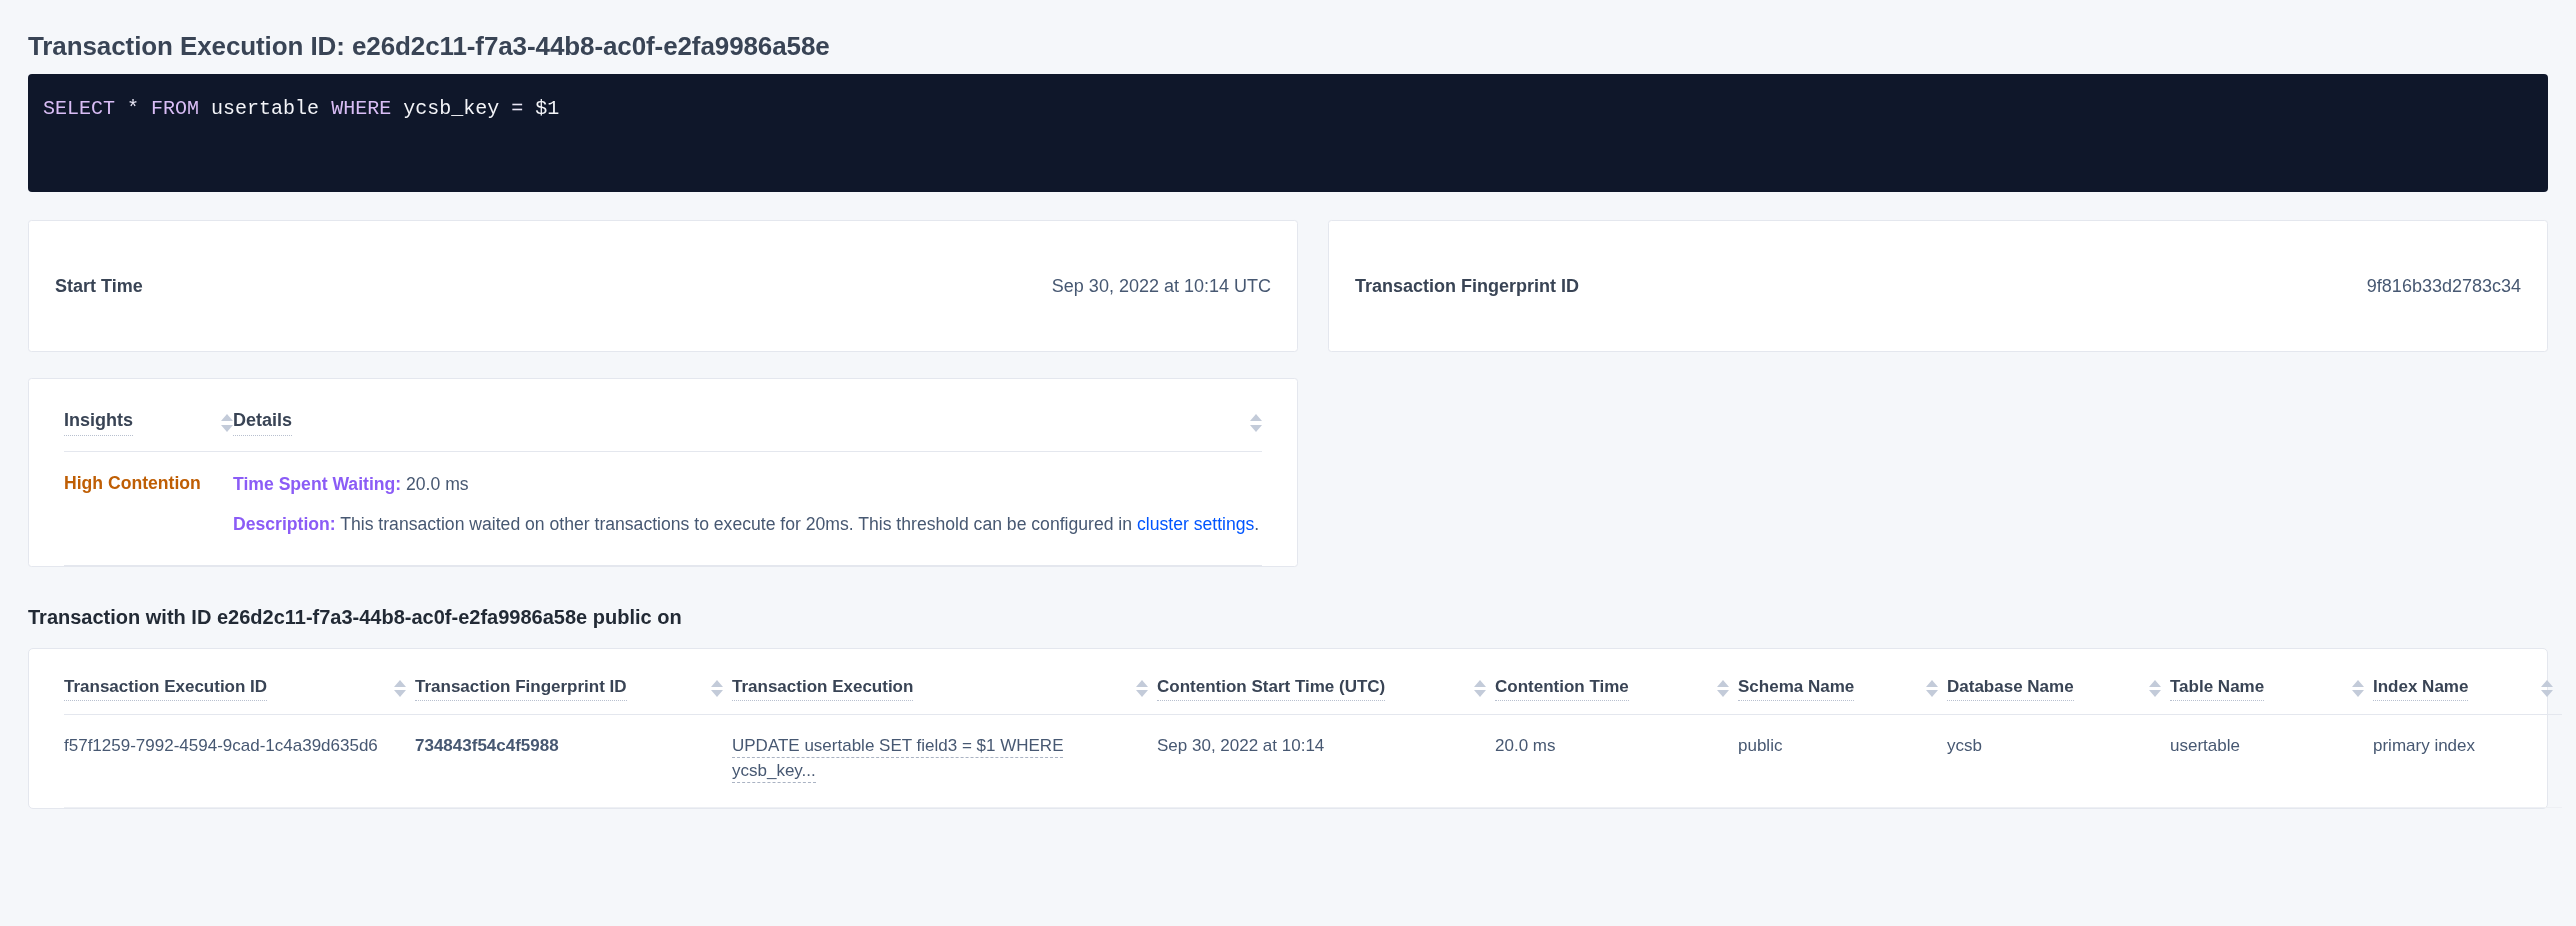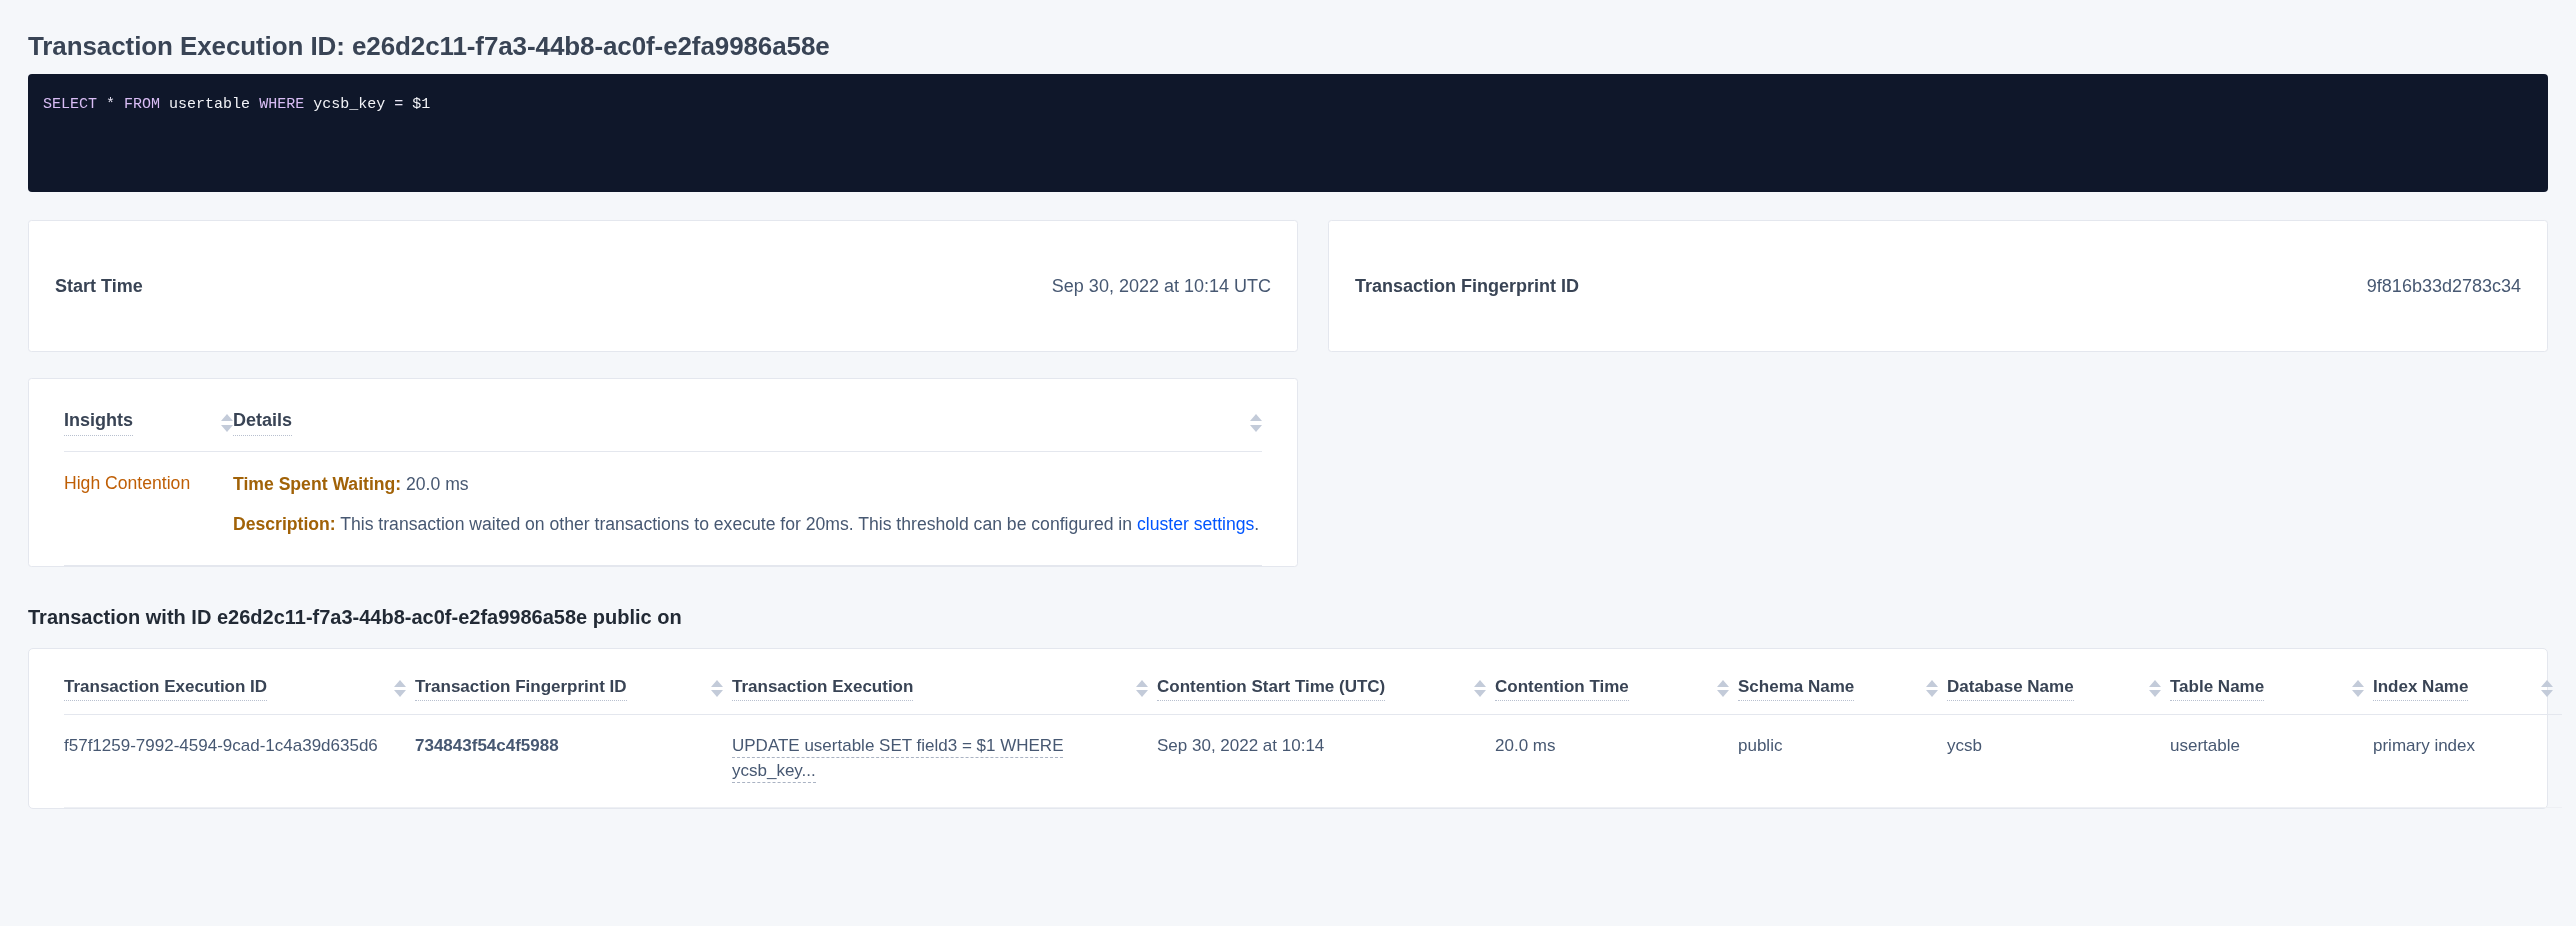--- a/index.html
+++ b/index.html
@@ -36,21 +36,21 @@
   .sql-block {
     background: #0f172a;
     border-radius: 4px;
     padding: 20px 0 0 0;
     height: 118px;
     margin-bottom: 28px;
     overflow: hidden;
   }
   .sql-line {
     font-family: "Liberation Mono", "DejaVu Sans Mono", monospace;
-    font-size: 15px;
+    font-size: 20px;
     line-height: 1.5;
     padding: 0 15px;
     white-space: pre;
     color: #e8e6f5;
   }
   .kw { color: #d9bdf5; }
   .id { color: #f3f4f8; }
   .op { color: #e8e6f5; }
 
   
@@ -136,27 +136,27 @@
   }
   table.insights td {
     padding: 20px 0 27px 0;
     border-bottom: 0.7px solid #e4e7ee;
     vertical-align: top;
     font-size: 17.6px;
   }
   td.insight-name {
     width: 169px;
     color: #bf5e04;
-    font-weight: normal;
+    font-weight: bold;
     line-height: 1.35;
     padding-top: 30px;
   }
   .detail-line { margin-bottom: 15px; line-height: 1.45; }
   .detail-line:last-child { margin-bottom: 0; }
-  .detail-line b { color: #a16207; font-weight: bold; }
+  .detail-line b { color: #8b5cf6; font-weight: bold; }
   .detail-line span.val { color: #475872; }
   a.link { color: #0055ff; text-decoration: none; }
 
   
   .section-title {
     font-size: 20px;
     font-weight: bold;
     color: #222a35;
     margin-bottom: 19px;
   }

